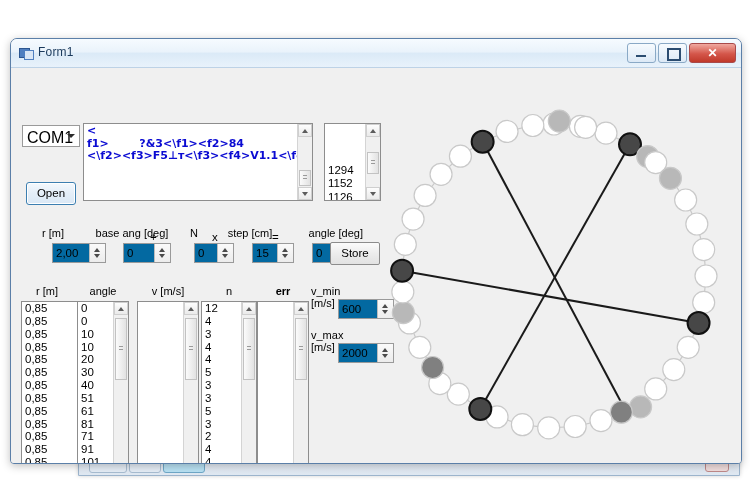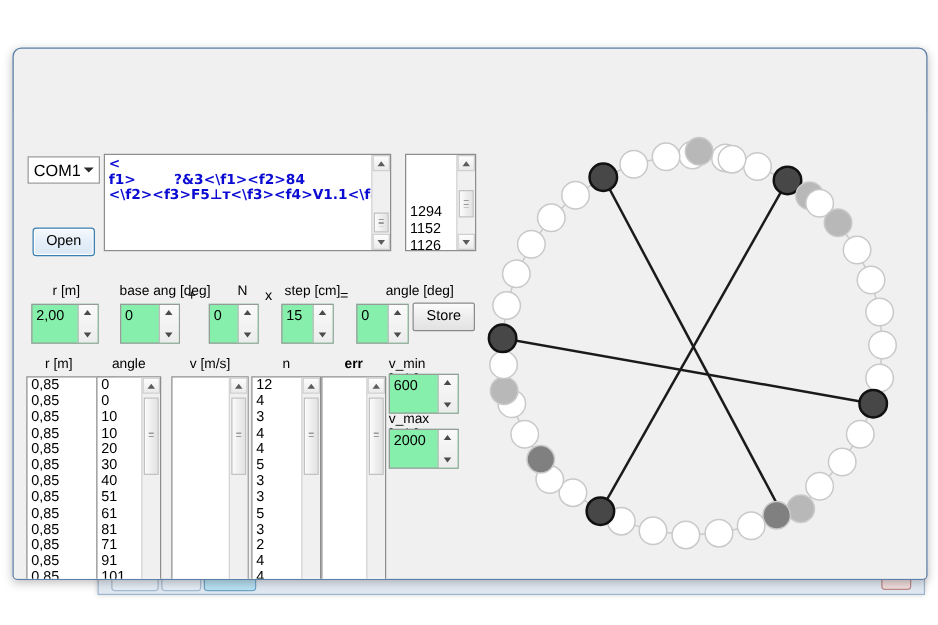--- a/index.html
+++ b/index.html
@@ -52,21 +52,21 @@
   .menubar{height:22px;background:#f0f0f0;position:relative;border-bottom:1px solid #f0f0f0;}
   .menu-item{position:absolute;top:4px;font-size:11.5px;color:#000;padding:1px 4px;}
   .menu-item.file{left:14px;}
   .menu-item.settings{left:50px;}
 
   
   .client{position:absolute;left:0;top:50px;right:0;bottom:0;background:#f0f0f0;}
 
   
   .combo{position:absolute;left:11px;top:36px;width:56px;height:20px;
-    background:#fff;border:1px solid #9a9a9a;font-size:13px;}
+    background:#fff;border:1px solid #9a9a9a;font-size:16px;}
   .combo .val{position:absolute;left:4px;top:3px;}
   .combo .arrow{position:absolute;right:4px;top:8px;width:0;height:0;
     border-left:4px solid transparent;border-right:4px solid transparent;border-top:4px solid #2b2b2b;}
 
   
   .openbtn{position:absolute;left:15px;top:93px;width:48px;height:21px;
     border:1px solid #3c7fb1;border-radius:3px;
     background:linear-gradient(to bottom,#f4f9fd,#e4eef8 50%,#dae8f5);
     box-shadow:inset 0 0 0 1px #fff;text-align:center;line-height:20px;font-size:11.5px;}
 
@@ -89,21 +89,21 @@
     background:repeating-linear-gradient(to bottom,#9a9a9a 0 1px,transparent 1px 3px);}
 
   
   .numlist{position:absolute;left:313px;top:34px;width:55px;height:76px;
     background:#fff;border:1px solid #8d8d8d;overflow:hidden;}
   .numlist .rows{position:absolute;left:3px;top:0px;font-size:11.5px;line-height:13.4px;margin-top:40px;}
 
   
   .param{position:absolute;left:0;top:138px;width:372px;height:46px;}
   .pcap{position:absolute;font-size:11px;text-align:center;}
-  .spin{position:absolute;height:32px;background:#86efac;border:1px solid #9a9a9a;box-sizing:border-box;}
+  .spin{position:absolute;height:20px;background:#0369a1;border:1px solid #9a9a9a;box-sizing:border-box;margin-left:27px;}
   .spin .sv{position:absolute;left:3px;top:3px;font-size:11.5px;}
   .spin .sbtns{position:absolute;right:0;top:0;bottom:0;width:15px;
     background:linear-gradient(to bottom,#fafafa,#ececec);border-left:1px solid #bdbdbd;}
   .spin .sbtns i{position:absolute;left:4px;width:0;height:0;border-left:3px solid transparent;border-right:3px solid transparent;}
   .spin .sbtns i.u{top:4px;border-bottom:4px solid #4a4a4a;}
   .spin .sbtns i.d{bottom:4px;border-top:4px solid #4a4a4a;}
   .op{position:absolute;font-size:11.5px;top:4px;}
   .storebtn{position:absolute;left:319px;top:-1px;width:48px;height:21px;
     border:1px solid #8c8c8c;border-radius:2px;
     background:linear-gradient(to bottom,#fbfbfb,#ededed 50%,#e2e2e2);
@@ -132,20 +132,38 @@
 
   <div class="bg-window">
     <div class="bgtab a"></div>
     <div class="bgtab b"></div>
     <div class="bgtab c"></div>
     <div class="bgx"></div>
   </div>
 
   <div class="window">
 
+    <div class="titlebar">
+      <div class="title-ico">
+        <div class="s1"></div>
+          <div class="s2"></div>
+      </div>
+      <div class="title-text">Form1</div>
+      <div class="winbtns">
+        <div class="wbtn">
+            <span class="g-min"></span>
+          </div>
+        <div class="wbtn">
+            <span class="g-max"></span>
+          </div>
+        <div class="wbtn close">
+          <span class="g-x">✕</span>
+        </div>
+      </div>
+    </div>
 
 
     <div class="client">
 
       <div class="combo">
         <span class="val">COM1</span>
         <span class="arrow"></span>
       </div>
 
       <div class="openbtn">Open</div>

